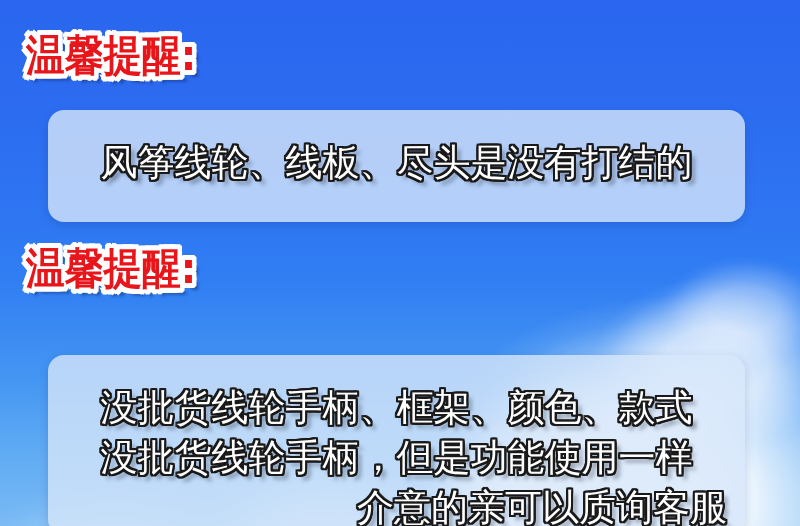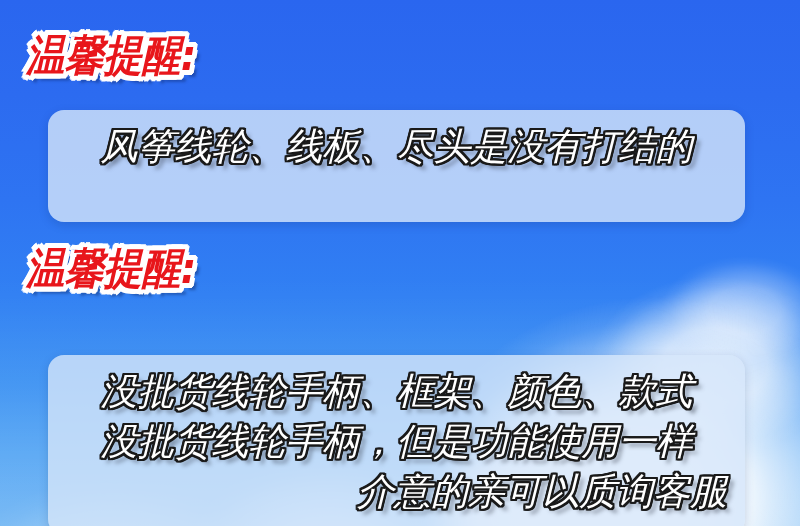--- a/index.html
+++ b/index.html
@@ -6,21 +6,20 @@
     margin: 0;
     padding: 0;
     background: #ffffff;
   }
   #stage {
     position: relative;
     width: 800px;
     height: 526px;
     overflow: hidden;
     font-family: "DejaVu Sans", "Liberation Sans", sans-serif;
-    font-style: italic;
   }
 
   
   .sky {
     position: absolute;
     inset: 0;
     background: linear-gradient(180deg,
       #2a66ef 0%,
       #2c6bf0 18%,
       #2e74f2 38%,
@@ -98,21 +97,21 @@
   }
 
   
   .panel {
     position: absolute;
     left: 48px;
     width: 697px;
     box-sizing: border-box;
     background: rgba(214,230,250,0.80);
     border-radius: 16px;
-    padding: 12px 18px 14px 18px;
+    padding: 28px 18px 14px 18px;
     box-shadow: 0 3px 10px rgba(12,40,100,0.18);
   }
   .panel-1 { top: 110px; height: 112px; }
   .panel-2 { top: 307px; height: 180px; margin-top: 48px; }
 
   .line {
     margin: 0;
     font-family: "DejaVu Sans", "Liberation Sans", sans-serif;
     font-size: 37px;
     line-height: 50px;

